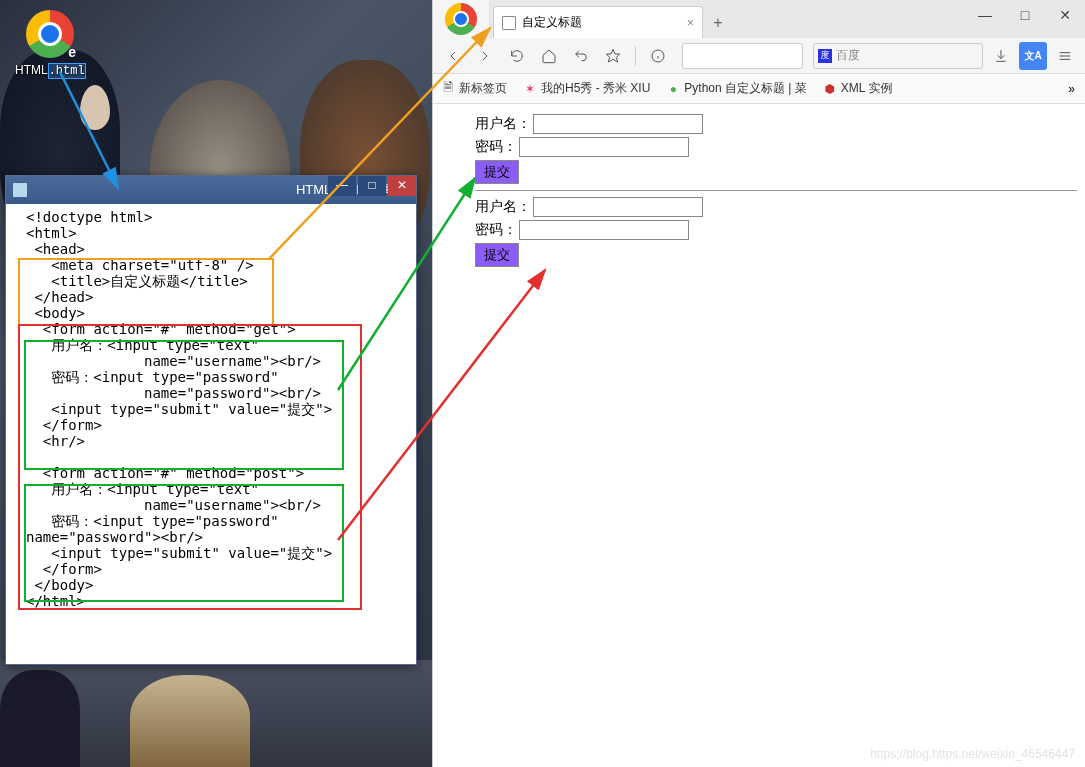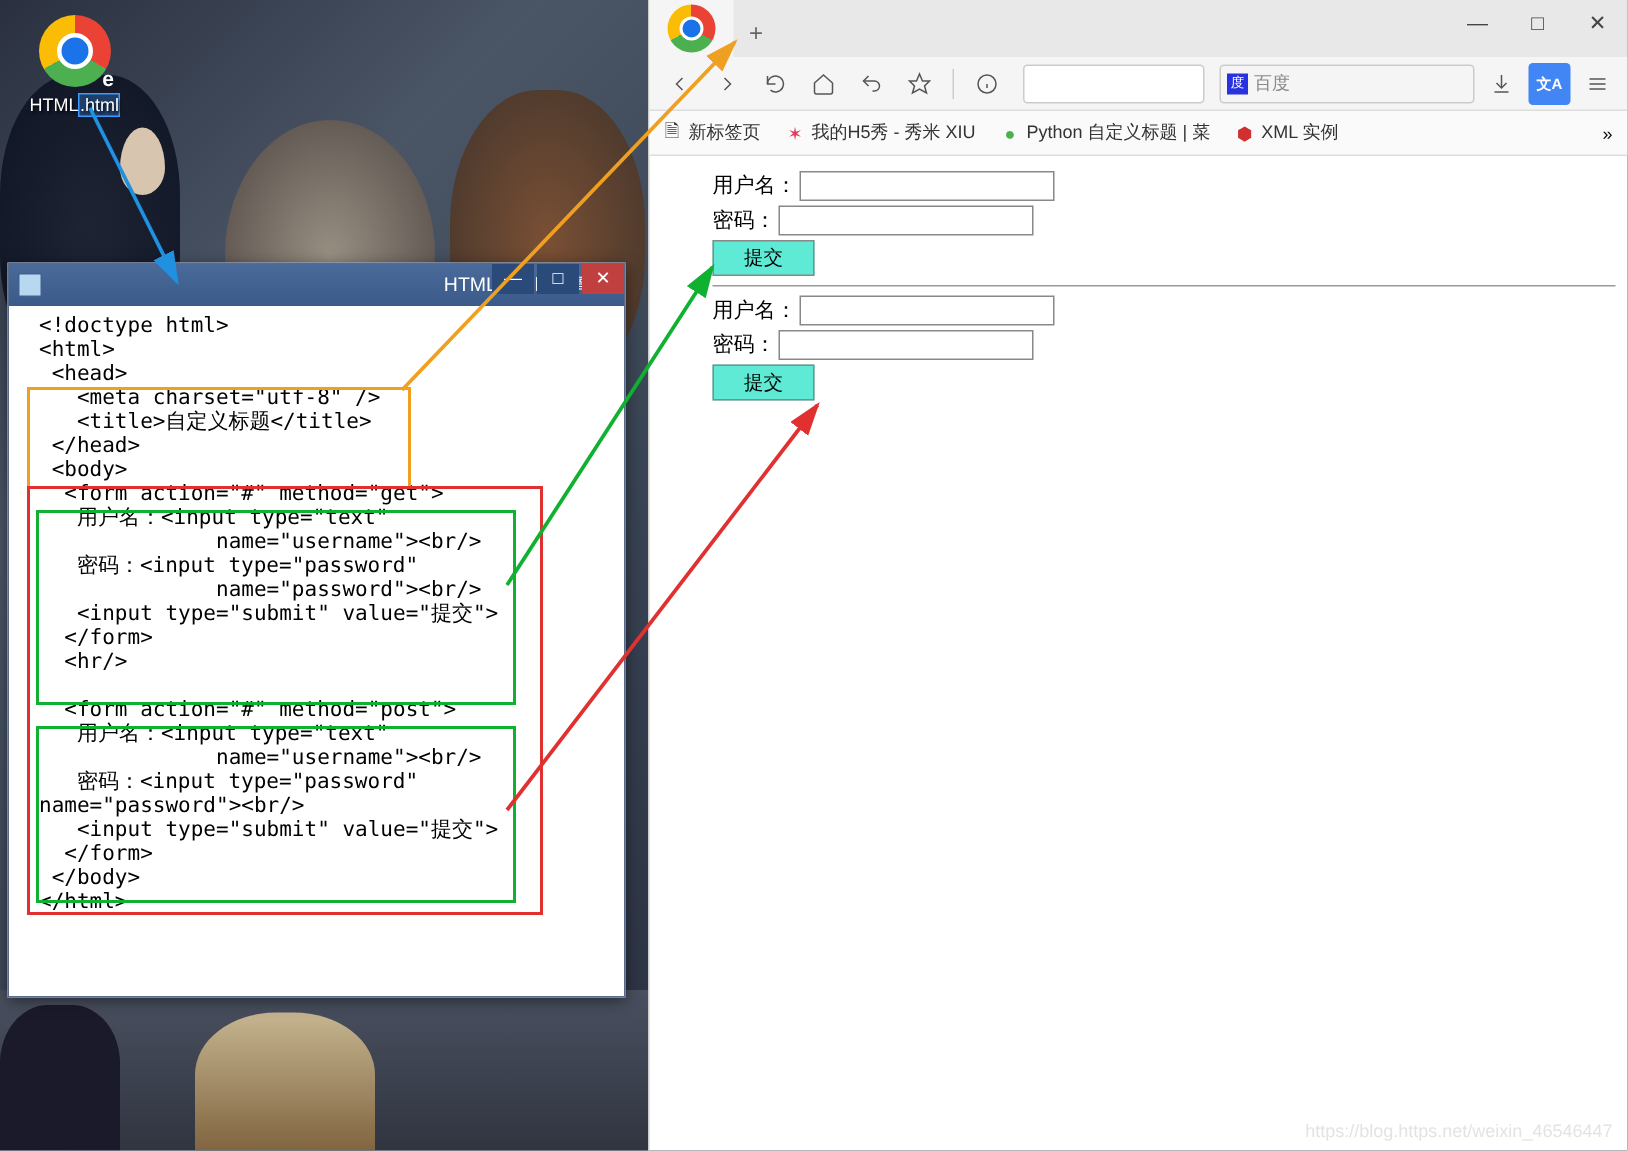--- a/index.html
+++ b/index.html
@@ -38,21 +38,21 @@
     .chrome-icon-lg {
       width: 48px; height: 48px;
       margin: 0 auto 5px;
       border-radius: 50%;
       background: conic-gradient(#ea4335 0 120deg, #4caf50 120deg 240deg, #fbbc05 240deg 360deg);
       position: relative;
     }
     .chrome-icon-lg::before { content:''; position:absolute; left:12px; top:12px; width:24px; height:24px; border-radius:50%; background:#1a73e8; border:3px solid #fff; box-sizing:border-box;}
     .chrome-icon-lg .e-badge { position:absolute; right:-2px; bottom:-2px; font-size:14px; color:#fff; background:none; font-weight:bold;}
     .icon-label { color:#fff; font-size:12px; text-shadow:1px 1px 2px #000; }
-    .icon-label .sel { border:1px solid #3d9bff; background:rgba(60,150,255,0.3); }
+    .icon-label .sel { border:1px solid #3d9bff; background:rgba(60,150,255,0.3);font-family:Liberation Mono, monospace; }
     
     .notepad {
       position: absolute;
       left: 5px; top: 175px;
       width: 412px; height: 490px;
       background: #fff;
       border: 1px solid #5a6a8a;
       box-shadow: 0 2px 10px rgba(0,0,0,0.5);
     }
     .np-titlebar {
@@ -162,21 +162,21 @@
     .bm-item { display:flex; align-items:center; gap:4px; color:#333;}
     .bm-icon { width:14px; height:14px; display:flex; align-items:center; justify-content:center;}
     .br-content {
       padding: 10px 8px;
       font-size: 14px;
       font-family: SimSun, serif;
       margin-left: 34px;
     }
     .form-row { margin-bottom: 3px; display:flex; align-items:center;}
     .form-row input[type=text], .form-row input[type=password] { width:170px; height:20px; border:1px solid #888; margin-left:2px;}
-    .form-row input[type=submit] { padding:2px 20px; border:1px solid #888; background:#5eead4; font-family:inherit; font-size:13px;}
+    .form-row input[type=submit] { padding:2px 8px; border:1px solid #888; background:#8b5cf6; font-family:inherit; font-size:13px;}
     hr { margin: 6px 0; border:none; border-top:1px solid #999;}
     
     .arrow-svg { position:absolute; left:0; top:0; width:1085px; height:767px; pointer-events:none;}
     .watermark { position:absolute; right:10px; bottom:6px; color:rgba(200,200,200,0.5); font-size:12px;}
   </style>
 </head>
 <body>
 
 <div class="desktop-bg">
   <div class="bg-shape1"></div>
@@ -237,20 +237,25 @@
   <div class="code-box" style="left:12px; top:148px; width:344px; height:286px; border-color:#e03030;"></div>
   <div class="code-box" style="left:18px; top:164px; width:320px; height:130px; border-color:#10b030;"></div>
   <div class="code-box" style="left:18px; top:308px; width:320px; height:118px; border-color:#10b030;"></div>
 </div>
 
 <div class="browser">
   <div class="br-tabbar">
     <div class="br-logo">
         <div class="chrome-icon-sm"></div>
       </div>
+    <div class="br-tab">
+      <span class="page-icon"></span>
+      <span>自定义标题</span>
+      <span class="tab-close">×</span>
+    </div>
     <div class="br-newtab">+</div>
     <div class="br-wincontrols">
       <div>—</div>
       <div>□</div>
       <div>✕</div>
     </div>
   </div>
   <div class="br-toolbar">
     <div class="tb-btn">
         <svg viewBox="0 0 24 24">

